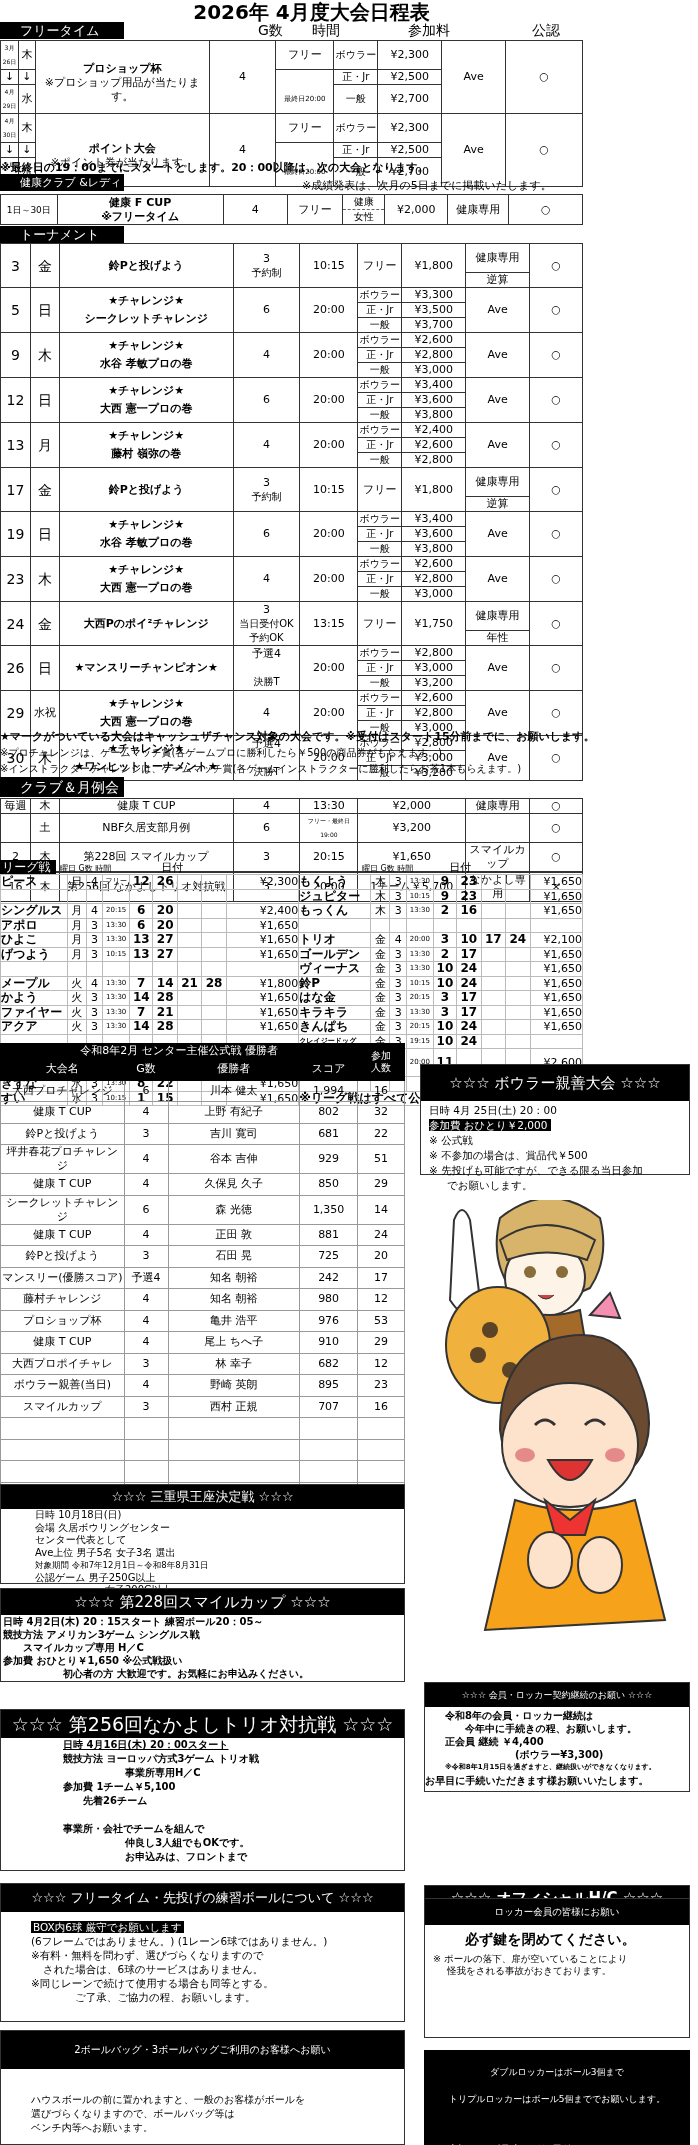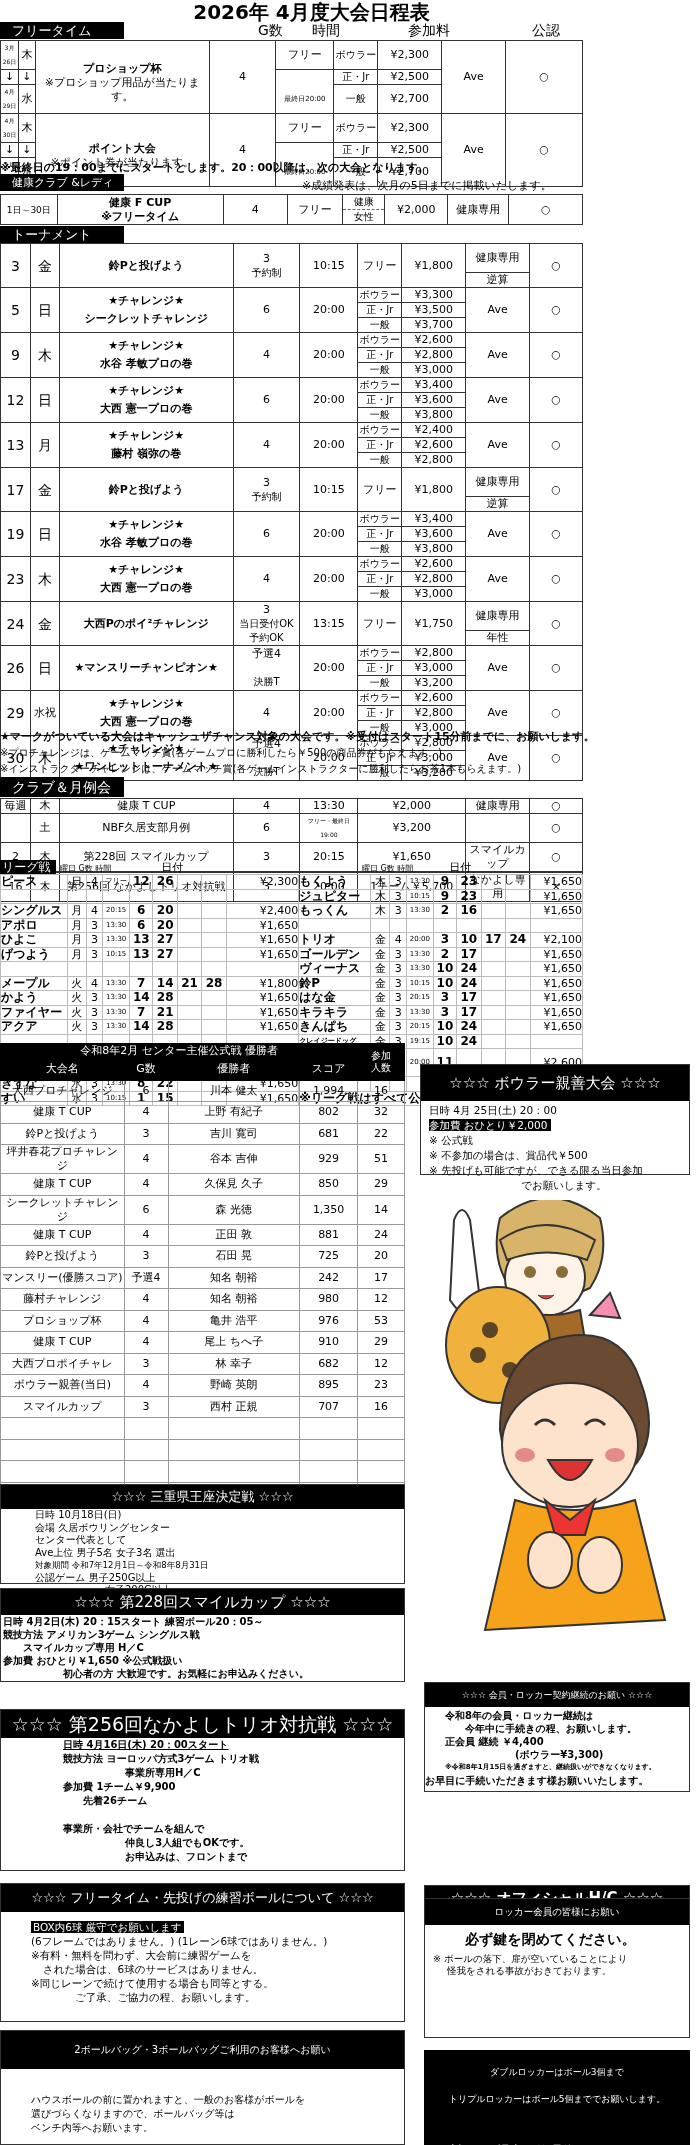--- a/index.html
+++ b/index.html
@@ -1,19 +1,19 @@
 <!DOCTYPE html>
 <html><head>
 <meta charset="utf-8">
 <style>
   * { box-sizing: border-box; }
   body { margin:0; background:#fff; width:698px; height:2145px; position:relative; font-family:"DejaVu Sans", sans-serif; color:#000; overflow:hidden; }
   .abs { position:absolute; }
   .title { left:0; top:0; width:583px; text-align:center; font-size:20px; font-weight:bold; line-height:24px; letter-spacing:0px; padding-left:40px;}
-  .secbar { background:#000; color:#fff; font-size:13px; line-height:17px; padding-left:12px; height:17px; }
+  .secbar { background:#000; color:#fff; font-size:13px; line-height:17px; padding-left:20px; height:17px; }
   table { border-collapse:collapse; font-size:11px; }
   td { border:1px solid #333; text-align:center; padding:0; line-height:14px; }
   .tbl { position:absolute; left:0; width:583px; }
   .tbl td { height:14px; }
   .big { font-size:14px; }
   .bold { font-weight:bold; }
   .hdr { position:absolute; top:22px; left:0; width:583px; height:16px; font-size:14px; }
   .hdr span { position:absolute; top:0; }
   .note { position:absolute; left:0; font-size:11px; white-space:nowrap; }
   .league td { border:1px solid #bbb; font-size:11px; line-height:13.5px; height:14px; }
@@ -995,21 +995,21 @@
 </table>
 
 <div class="box" style="top:1064px;left:420px;width:270px;height:111px;">
   <div class="boxhead" style="height:36px;line-height:36px;font-size:15px;">☆☆☆ ボウラー親善大会 ☆☆☆</div>
   <div class="boxbody" style="padding:2px 8px;font-size:10.5px;line-height:15px;">
     <div>日時 4月 25日(土) 20：00</div>
     <div><span style="background:#000;color:#fff;padding:0 4px 0 0;">参加費 おひとり￥2,000</span></div>
     <div>※ 公式戦</div>
     <div>※ 不参加の場合は、賞品代￥500</div>
     <div>※ 先投げも可能ですが、できる限る当日参加</div>
-    <div style="padding-left:18px;text-align:center;">でお願いします。</div>
+    <div style="padding-left:18px;">でお願いします。</div>
   </div>
 </div>
 
 <svg class="mascot" style="top:1200px;left:440px;" width="240" height="455" viewBox="0 0 240 455">
   <path d="M14 20 q8 -20 16 0 l10 80 q-10 30 -30 0 z" fill="#fff" stroke="#333" stroke-width="2"></path>
   <path d="M60 18 q50 -40 100 0 q10 40 -10 70 q-40 20 -80 0 q-20 -30 -10 -70z" fill="#d7b469" stroke="#333" stroke-width="2"></path>
   <ellipse cx="105" cy="78" rx="40" ry="38" fill="#fdf3e7" stroke="#333" stroke-width="2"></ellipse>
   <path d="M60 40 q45 -30 95 0 l-8 20 q-40 -15 -80 0z" fill="#d7b469" stroke="#333" stroke-width="2"></path>
   <circle cx="90" cy="72" r="6" fill="#8a6b3a"></circle>
     <circle cx="122" cy="72" r="6" fill="#8a6b3a"></circle>
@@ -1055,35 +1055,35 @@
     <div style="padding-left:60px;">初心者の方 大歓迎です。お気軽にお申込みください。</div>
   </div>
 </div>
 
 <div class="box" style="top:1709px;left:0;width:405px;height:162px;">
   <div class="boxhead" style="height:28px;line-height:28px;font-size:19px;">☆☆☆ 第256回なかよしトリオ対抗戦 ☆☆☆</div>
   <div class="boxbody bold" style="padding:0 0 0 62px;font-size:10px;line-height:14px;" id="trio-lines">
       <div style="padding-left:0px;text-decoration:underline;">日時 4月16日(木) 20：00スタート</div>
       <div style="padding-left:0px;">競技方法 ヨーロッパ方式3ゲーム トリオ戦</div>
       <div style="padding-left:62px;">事業所専用H／C</div>
-      <div style="padding-left:0px;">参加費 1チーム￥9,900</div>
+      <div style="padding-left:0px;">参加費 1チーム￥5,100</div>
       <div style="padding-left:20px;">先着26チーム</div>
       <div style="padding-left:0px;">&nbsp;</div>
       <div style="padding-left:0px;">事業所・会社でチームを組んで</div>
       <div style="padding-left:62px;">仲良し3人組でもOKです。</div>
       <div style="padding-left:62px;">お申込みは、フロントまで</div>
     </div>
 </div>
 
 <div class="box" style="top:1883px;left:0;width:405px;height:139px;">
   <div class="boxhead" style="height:28px;line-height:28px;font-size:13px;">☆☆☆ フリータイム・先投げの練習ボールについて ☆☆☆</div>
   <div class="boxbody" style="padding:8px 0 0 30px;font-size:10.5px;line-height:14px;">
     <div><span style="background:#000;color:#fff;padding:0 2px;">BOX内6球 厳守でお願いします</span></div>
     <div>(6フレームではありません。) (1レーン6球ではありません。)</div>
-    <div>※有料・無料を問わず、大会前に練習ゲームを</div>
+    <div>※有料・無料を問わず、選びづらくなりますので</div>
     <div style="padding-left:12px;">された場合は、6球のサービスはありません。</div>
     <div>※同じレーンで続けて使用する場合も同等とする。</div>
     <div style="padding-left:44px;">ご了承、ご協力の程、お願いします。</div>
   </div>
 </div>
 
 <div class="box" style="top:2030px;left:0;width:405px;height:115px;">
   <div class="boxhead" style="height:38px;line-height:38px;font-size:10px;">2ボールバッグ・3ボールバッグご利用のお客様へお願い</div>
   <div class="boxbody" style="padding:24px 0 0 30px;font-size:10px;line-height:14px;">
     <div>ハウスボールの前に置かれますと、一般のお客様がボールを</div>

